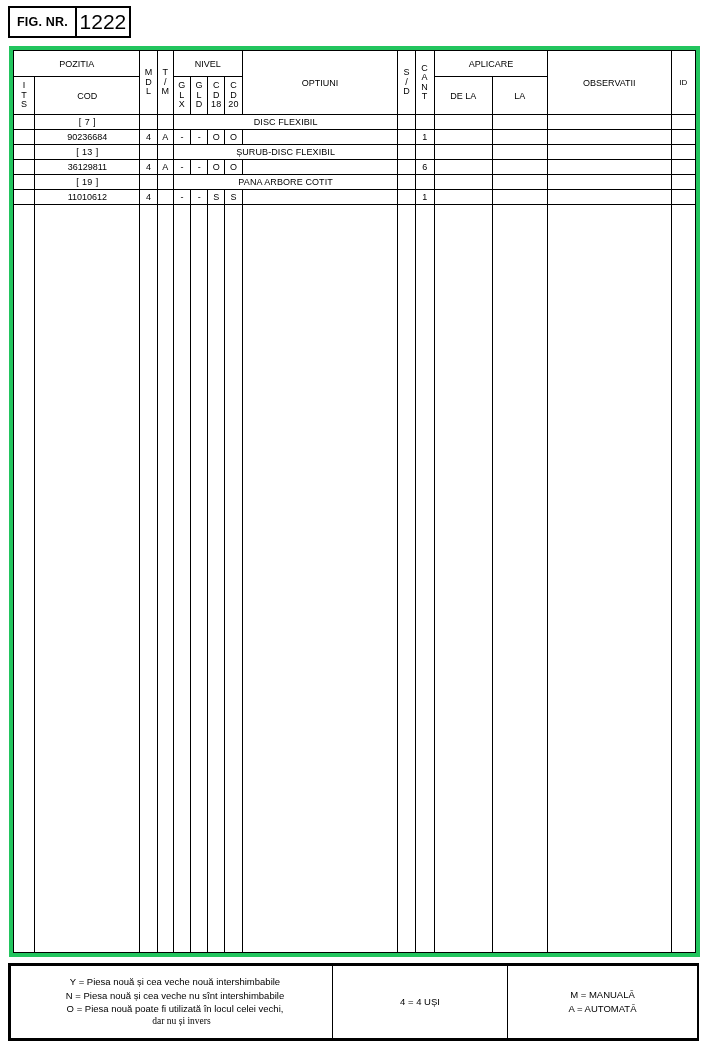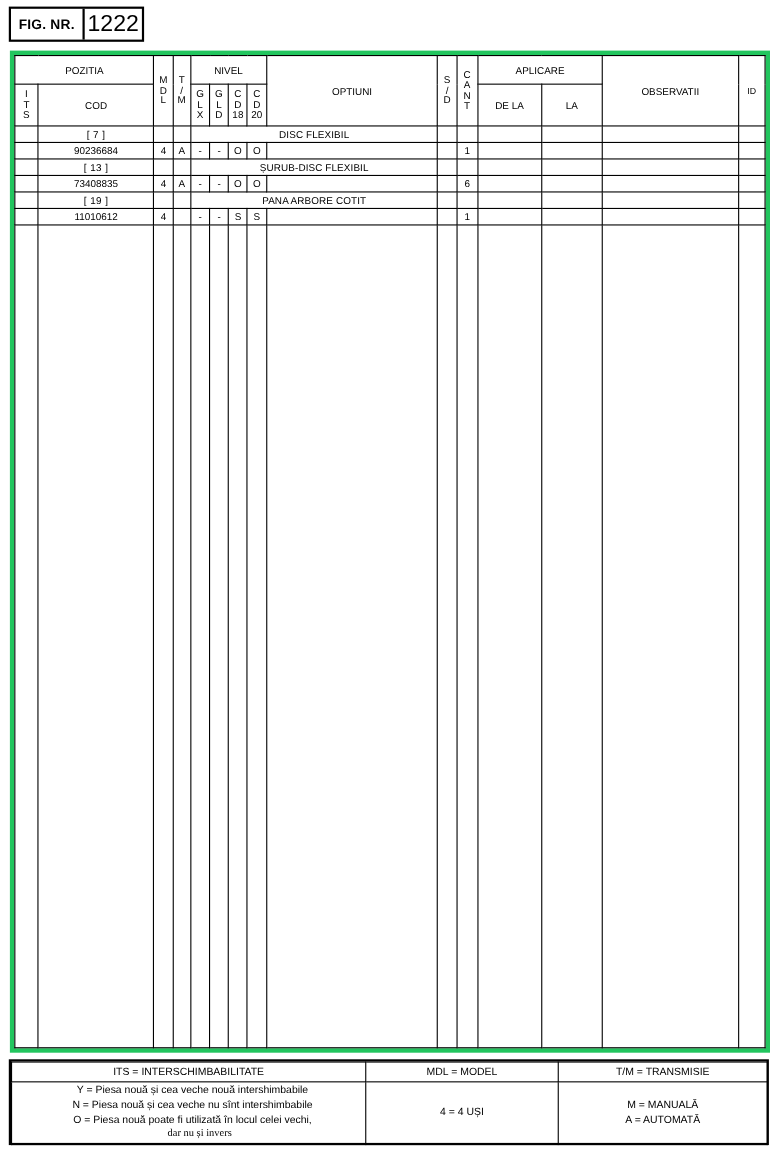--- a/index.html
+++ b/index.html
@@ -251,21 +251,21 @@
           <td class="cell"></td>
           <td class="cell"></td>
           <td class="cell"></td>
           <td class="cell"></td>
           <td class="cell"></td>
           <td class="cell"></td>
         </tr>
 
         <tr>
           <td class="cell"></td>
-          <td class="cell code">73408835</td>
+          <td class="cell code">36129811</td>
           <td class="cell mdl">4</td>
           <td class="cell mdl">A</td>
           <td class="cell lvl">-</td>
           <td class="cell lvl">-</td>
           <td class="cell lvl">O</td>
           <td class="cell lvl">O</td>
           <td class="cell"></td>
           <td class="cell"></td>
           <td class="cell">6</td>
           <td class="cell"></td>
@@ -328,25 +328,20 @@
   </div>
 
   <div class="legend">
     <table class="legend-t">
       <colgroup>
         <col style="width:322px">
         <col style="width:175px">
         <col style="width:190px">
       </colgroup>
       <tbody>
-          <tr class="legend-head">
-        <td>ITS = INTERSCHIMBABILITATE</td>
-        <td>MDL = MODEL</td>
-        <td>T/M = TRANSMISIE</td>
-      </tr>
       <tr class="legend-body">
         <td class="legend-list">
           <div>Y = Piesa nouă și cea veche nouă intershimbabile</div>
           <div>N = Piesa nouă și cea veche nu sînt intershimbabile</div>
           <div>O = Piesa nouă poate fi utilizată în locul celei vechi,</div>
           <div class="indent">dar nu și invers</div>
         </td>
         <td class="legend-center">4 = 4 UȘI</td>
         <td class="legend-center">
           <div>M  = MANUALĂ</div>

